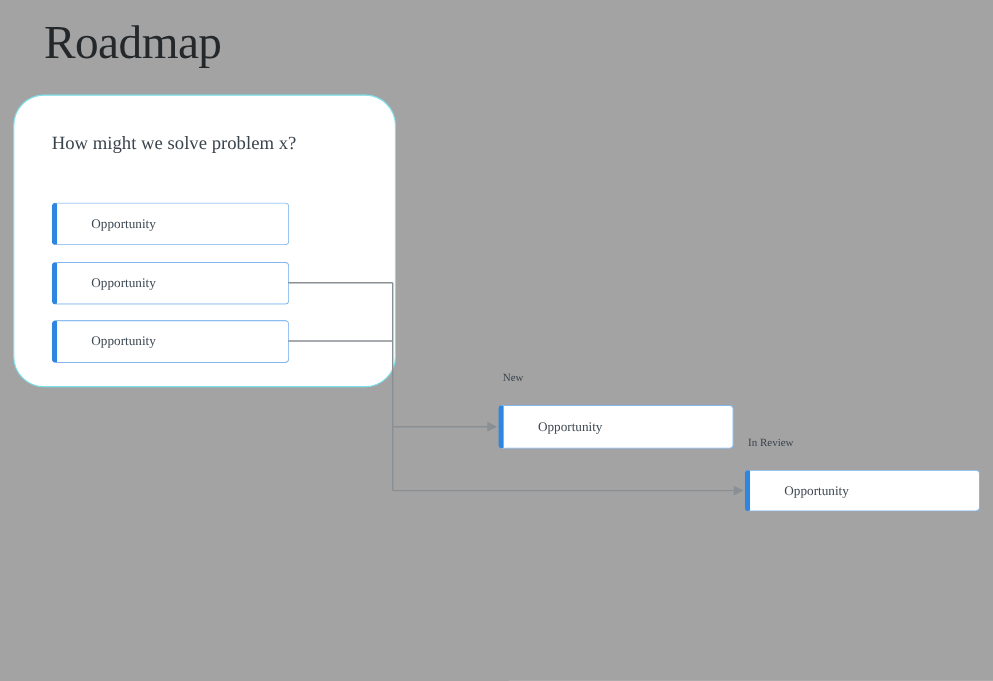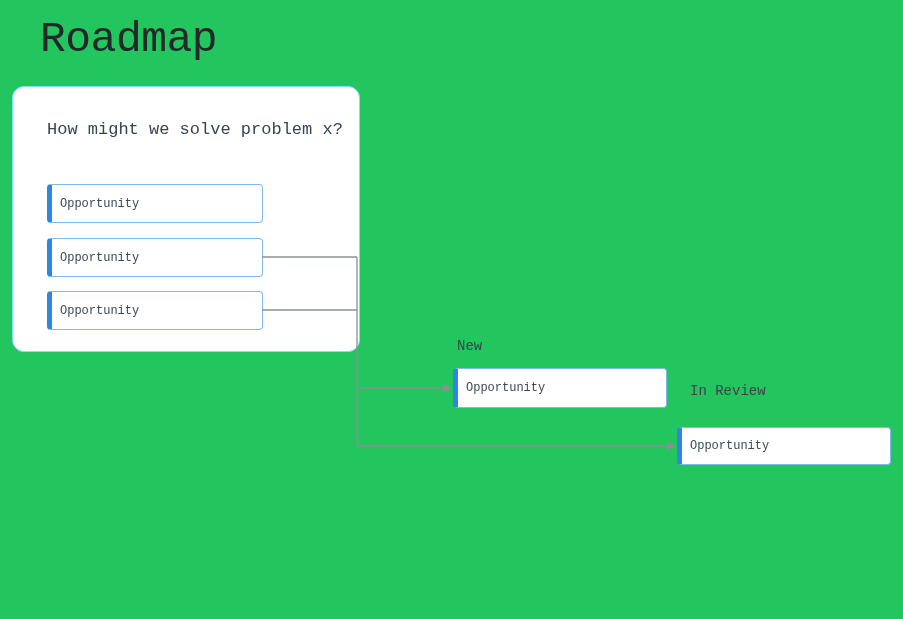--- a/index.html
+++ b/index.html
@@ -6,58 +6,58 @@
     --container-border:#7de2ec;
     --card-border:#82b7f0;
     --card-accent:#2e86e0;
     --connector:#8a8f94;
     --title-text:#25282b;
     --heading-text:#3a444d;
     --body-text:#3d4852;
   }
   html,body{margin:0;padding:0;background:#fff;}
   .canvas{
-    position:relative;width:903px;height:619px;background:#22c55e;
-    font-family:Liberation Mono, monospace;overflow:hidden;
+    position:relative;width:903px;height:619px;background:#a3a3a3;
+    font-family:Liberation Serif, serif;overflow:hidden;
   }
   .page-title{
     position:absolute;left:40px;top:14px;font-size:43px;line-height:1.2;
     font-weight:400;color:var(--title-text);letter-spacing:-0.5px;margin:0;
   }
   .kanban-title{
     position:absolute;left:450px;top:252px;font-size:32px;line-height:1.2;
     font-weight:400;color:var(--title-text);letter-spacing:-0.3px;margin:0;
   }
   .problem-container{
     position:absolute;left:12px;top:86px;width:348px;height:266px;
-    border:1.5px solid var(--container-border);border-radius:12px;
+    border:1.5px solid var(--container-border);border-radius:28px;
     background:#ffffff;box-sizing:border-box;
   }
   .problem-question{
     position:absolute;left:34px;top:33px;font-size:17px;color:var(--heading-text);
   }
   .problem-subtitle{
     position:absolute;left:34px;top:66px;font-size:12px;color:#4b555d;
   }
   .opp-card{
     position:absolute;background:#ffffff;box-sizing:border-box;
     border:1px solid var(--card-border);border-left:5px solid var(--card-accent);
     border-radius:4px;display:flex;align-items:center;
-    font-size:12px;color:var(--body-text);padding-left:8px;
+    font-size:12px;color:var(--body-text);padding-left:31px;
   }
   .opp-1{left:34px;top:97px;width:216px;height:39px;}
   .opp-2{left:34px;top:151px;width:216px;height:39px;}
   .opp-3{left:34px;top:204px;width:216px;height:39px;}
   .kanban-card-new{left:453px;top:368px;width:214px;height:40px;}
   .kanban-card-review{left:677px;top:427px;width:214px;height:38px;}
   .col-label{
-    position:absolute;font-size:14px;color:var(--heading-text);
+    position:absolute;font-size:10px;color:var(--heading-text);
   }
   .col-label-new{left:457px;top:338px;}
-  .col-label-review{left:680px;top:383px;margin-left:10px;}
+  .col-label-review{left:680px;top:397px;}
   .connectors{
     position:absolute;left:0;top:0;width:903px;height:619px;pointer-events:none;
   }
   .connectors path{stroke:var(--connector);stroke-width:1.3;fill:none;}
   .connectors polygon{fill:var(--connector);stroke:none;}
 </style>
 </head>
 <body>
 
 <div class="canvas">

